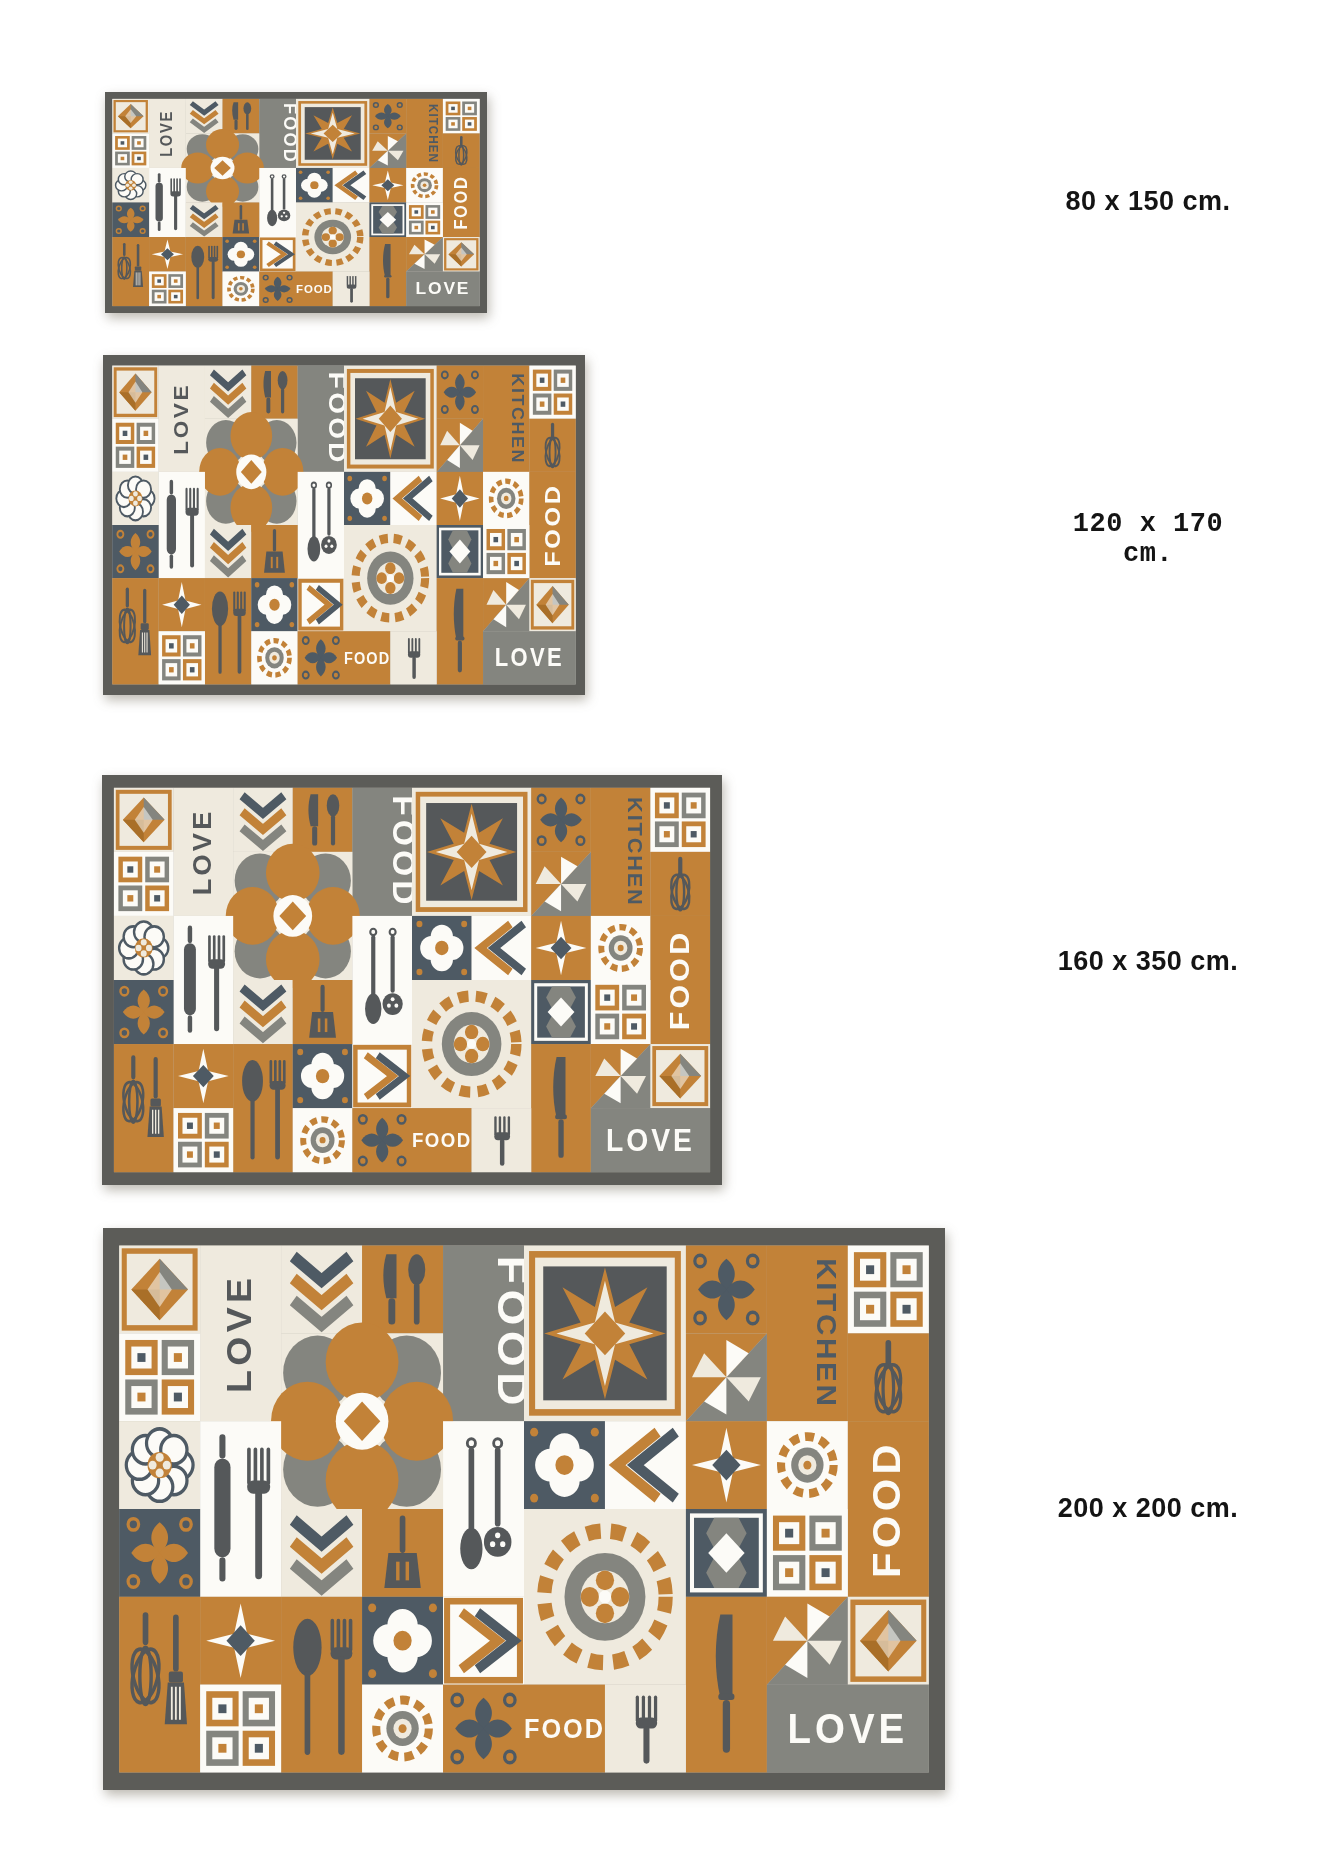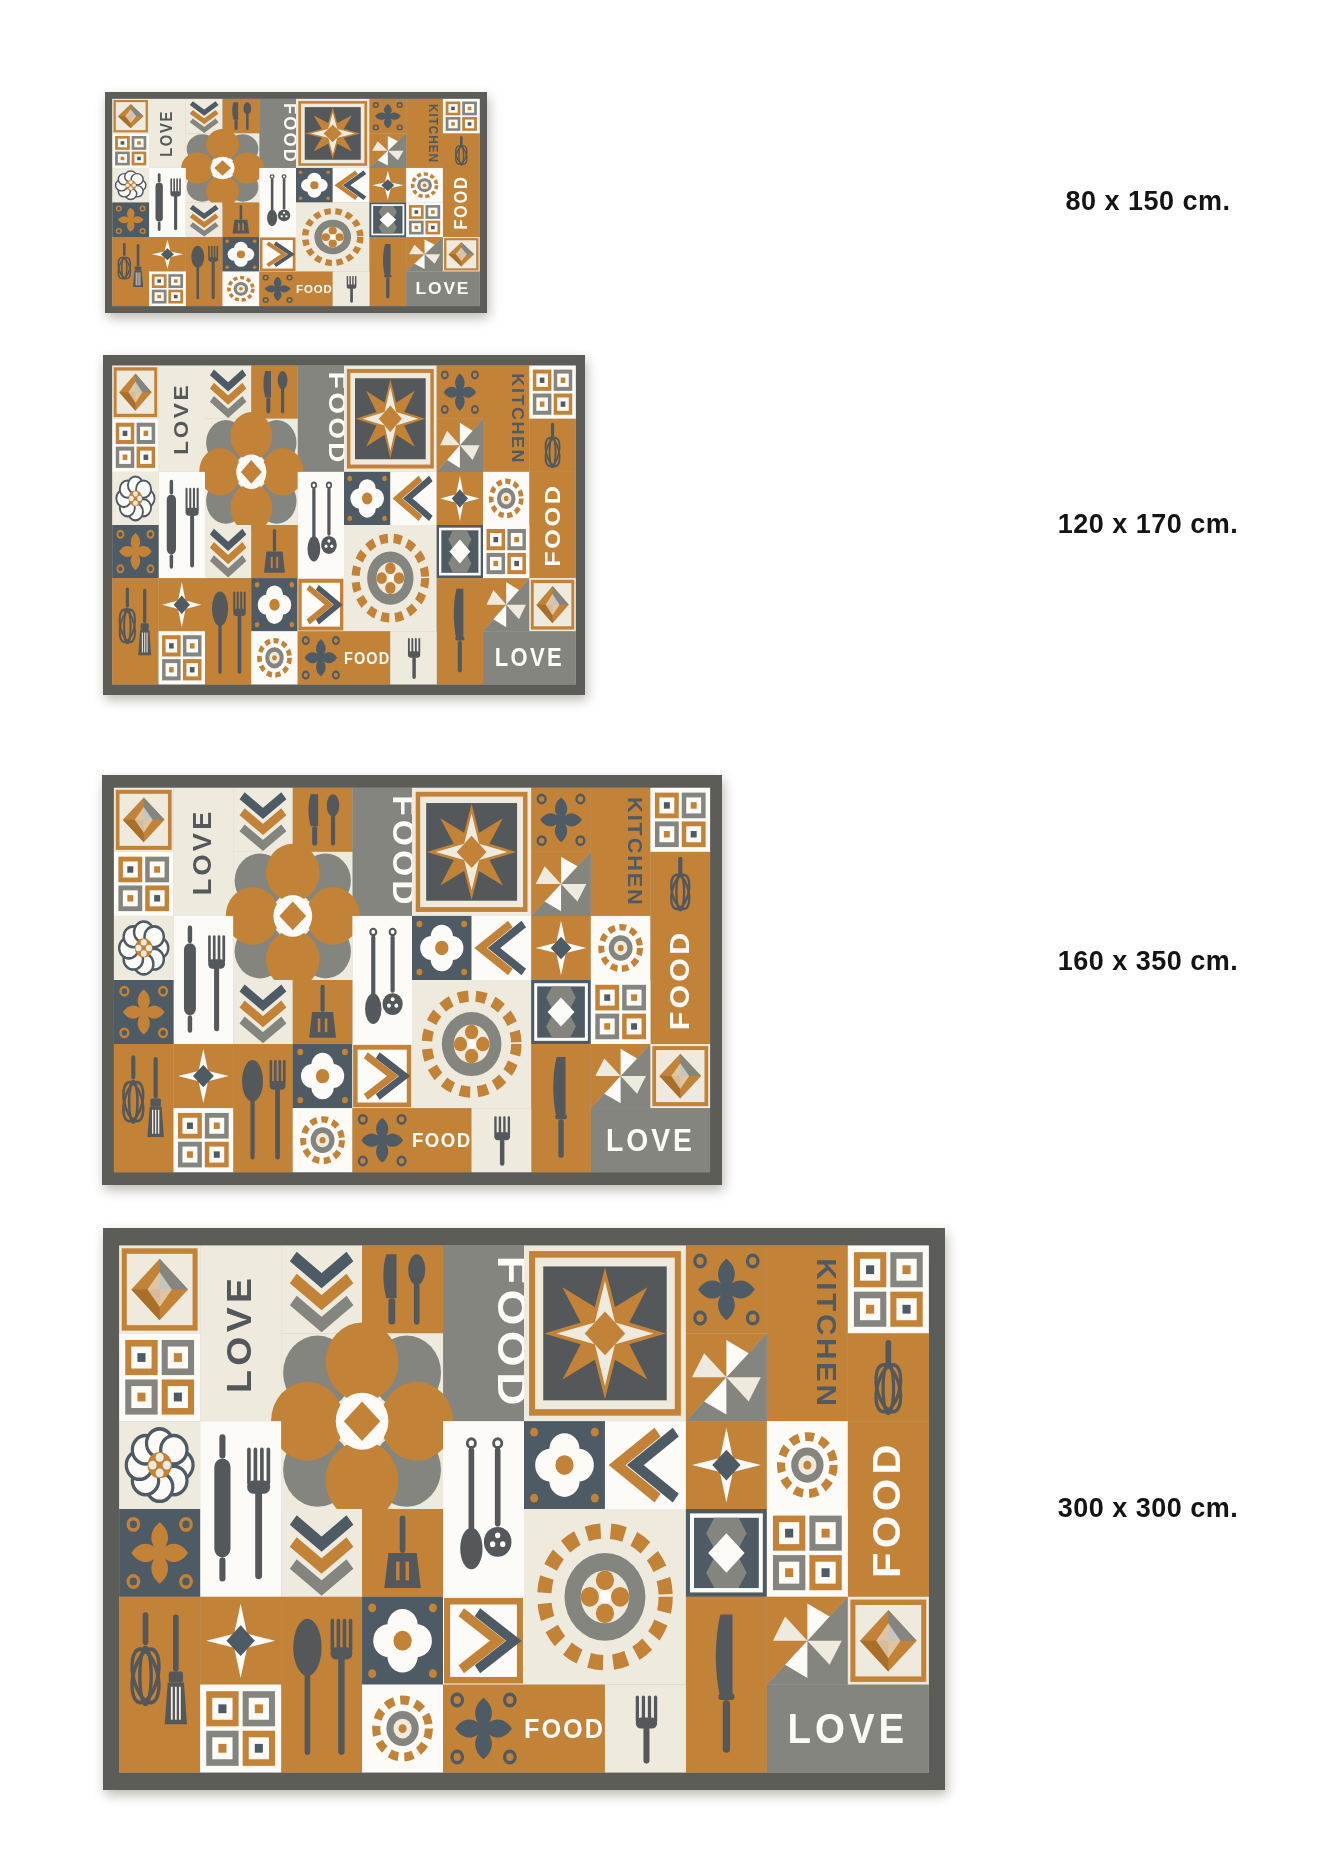--- a/index.html
+++ b/index.html
@@ -6,21 +6,21 @@
   .stage{position:relative;width:1324px;height:1875px;background:var(--page-bg,#ffffff);overflow:hidden;
          font-family:"Liberation Sans",sans-serif;}
   .rug{position:absolute;margin:0;filter:drop-shadow(2px 5px 6px rgba(80,70,50,.38));}
   .rug svg{display:block;width:100%;height:100%;}
   .rug1{left:105px;top:92px;width:382px;height:221px;}
   .rug2{left:103px;top:355px;width:482px;height:340px;}
   .rug3{left:102px;top:775px;width:620px;height:410px;}
   .rug4{left:103px;top:1228px;width:842px;height:562px;}
   .size-label{position:absolute;left:1040px;width:216px;text-align:center;
               font-weight:700;font-size:27px;letter-spacing:.5px;color:var(--label-text,#141414);}
-  .label1{top:186px;} .label2{top:509px;} .label3{top:946px;} .label4{top:1493px;}
+  .label1{top:186px;} .label2{top:509px;font-family:Liberation Mono, monospace;} .label3{top:946px;} .label4{top:1493px;}
   
   .fo{fill:var(--ochre);} .fod{fill:var(--ochre-deep);} .fs{fill:var(--slate);}
   .fc{fill:var(--charcoal);} .fg{fill:var(--gray);} .fm{fill:var(--cream);} .fw{fill:var(--white);}
   .so{stroke:var(--ochre);} .ss{stroke:var(--slate);} .sc{stroke:var(--charcoal);}
   .sw{stroke:var(--white);} .sm{stroke:var(--cream);} .sg{stroke:var(--gray);}
   .nf{fill:none;}
   .rt{font-family:"Liberation Sans",sans-serif;font-weight:700;}
   .defs-holder{position:absolute;width:0;height:0;overflow:hidden;}
 </style>
 </head>
@@ -368,15 +368,15 @@
         <use href="#rug-design"></use>
       </svg>
   </figure>
   <div class="size-label label3">160 x 350 cm.</div>
 
   <figure class="rug rug4">
     <svg viewBox="-8 -8 416 256" preserveAspectRatio="none">
         <use href="#rug-design"></use>
       </svg>
   </figure>
-  <div class="size-label label4">300 x 300 cm.</div>
+  <div class="size-label label4">200 x 200 cm.</div>
 
 </div>
 
 </body></html>

